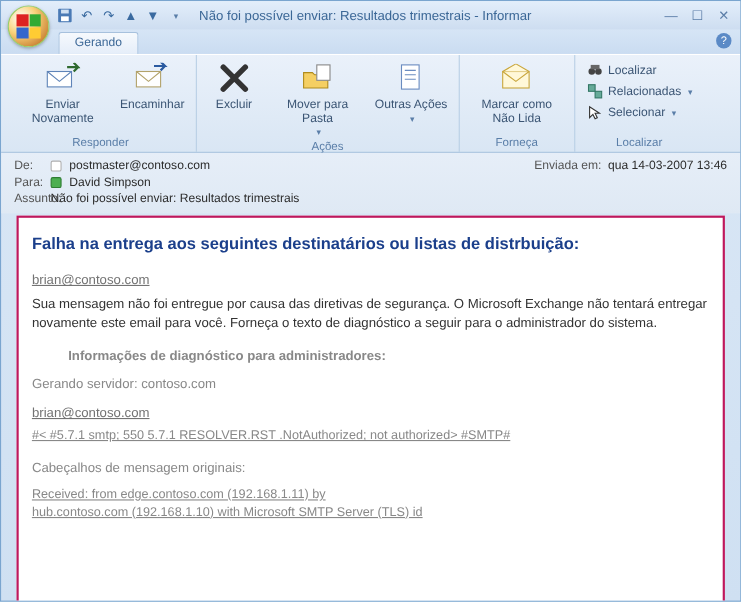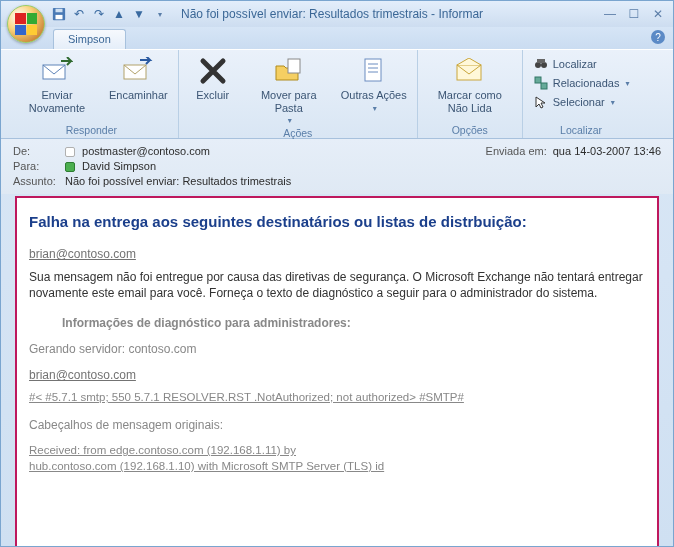--- a/index.html
+++ b/index.html
@@ -34,21 +34,21 @@
   .smallbtn { display:flex; align-items:center; gap:4px; color:#3b5574; font-size:11px; padding:1px 4px; border-radius:2px; white-space:nowrap; }
   .smallbtn .icon { width:16px; height:16px; display:flex; align-items:center; justify-content:center; }
   .drop::after { content:"▾"; font-size:8px; color:#5a7ea8; margin-left:2px; }
 
   
   svg { display:block; }
 
   
   .headers { padding: 6px 12px 4px; background: linear-gradient(#e6eef8, #dfe9f4); color:#2c2c2c; font-size:11px; }
   .hrow { display:flex; align-items:center; margin-bottom:3px; }
-  .hrow .lab { width: 52px; color:#555; }
+  .hrow .lab { width: 33px; color:#555; }
   .hrow .val { flex:1; }
   .hrow .sent-lab { color:#555; margin-right:6px; }
   .presence { width:10px; height:10px; border-radius:2px; display:inline-block; margin-right:4px; vertical-align:middle; }
   .pres-unknown { background:#fff; border:1px solid #b0b0b0; }
   .pres-avail { background:#4caf50; border:1px solid #2e7d32; }
 
   
   .bodywrap { margin: 2px 14px 8px; border:2px solid #be185d; background:#fff; height: 422px; overflow-y:auto; padding: 14px 12px 8px; color:#333; font-size:12px; line-height:1.35; }
   .bodywrap h2 { color:#1b3f8b; font-size:15px; font-weight:bold; margin-bottom:14px; }
   .bodywrap a { color:#737373; text-decoration:underline; }
@@ -85,21 +85,21 @@
   </div>
   <div class="title-text">Não foi possível enviar: Resultados trimestrais - Informar</div>
   <div class="win-btns">
     <div class="wb">—</div>
     <div class="wb">☐</div>
     <div class="wb">✕</div>
   </div>
 </div>
 
 <div class="tabstrip">
-  <div class="tab">Simpson</div>
+  <div class="tab">Gerando</div>
   <div class="help-ic">?</div>
 </div>
 
 <div class="ribbon">
 
   <div class="group">
     <div class="group-body">
       <div class="bigbtn">
         <div class="icon">
           <svg width="32" height="28" viewBox="0 0 32 28">
@@ -164,21 +164,21 @@
         <div class="icon">
           <svg width="30" height="26" viewBox="0 0 30 26">
               <rect x="2" y="7" width="24" height="15" fill="#fff8d9" stroke="#c9a63c"></rect>
               <path d="M2 7 L14 0 L26 7" fill="#fff8d9" stroke="#c9a63c"></path>
               <polyline points="2,7 14,16 26,7" fill="none" stroke="#c9a63c"></polyline>
             </svg>
         </div>
         <span class="lbl">Marcar como Não Lida</span>
       </div>
     </div>
-    <div class="group-label">Opções</div>
+    <div class="group-label">Forneça</div>
   </div>
 
   <div class="group">
     <div class="group-body">
       <div class="smallbtns">
         <div class="smallbtn">
           <div class="icon">
               <svg width="14" height="14" viewBox="0 0 14 14">
                 <circle cx="4" cy="8" r="3" fill="#444"></circle>
                 <circle cx="10" cy="8" r="3" fill="#444"></circle>

